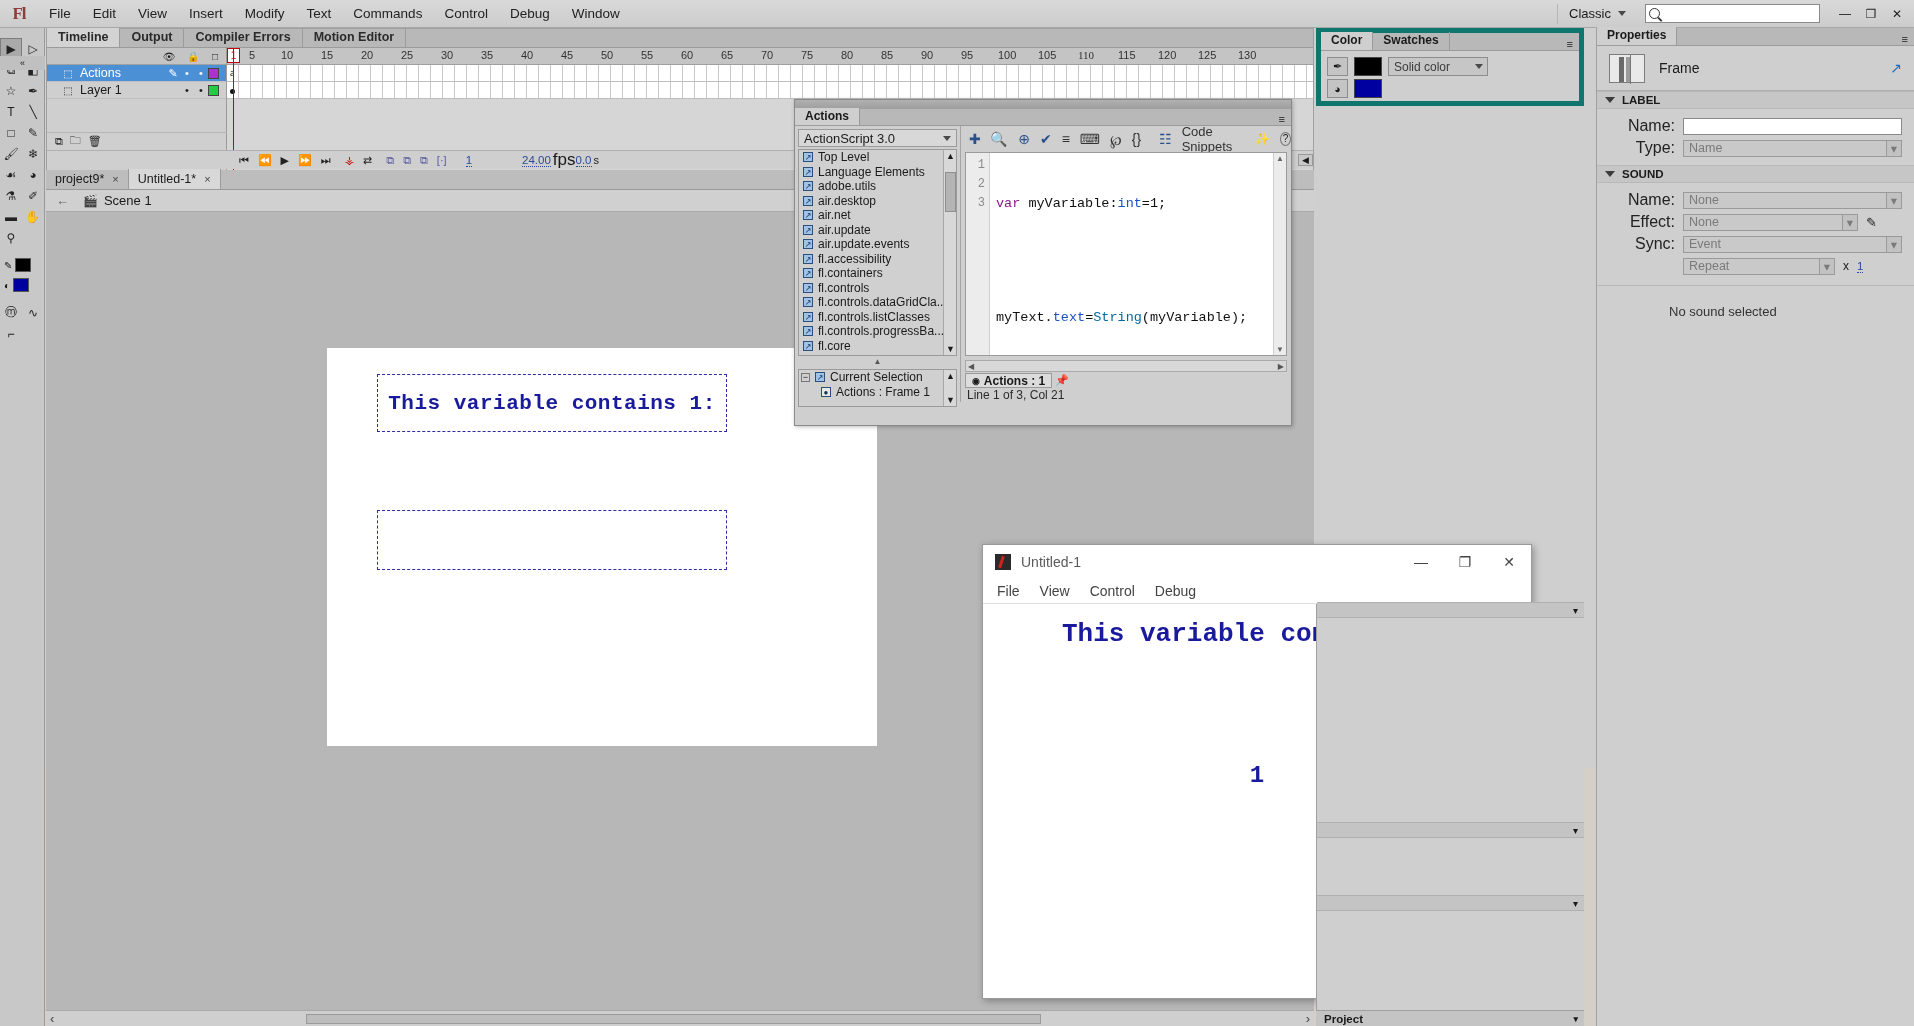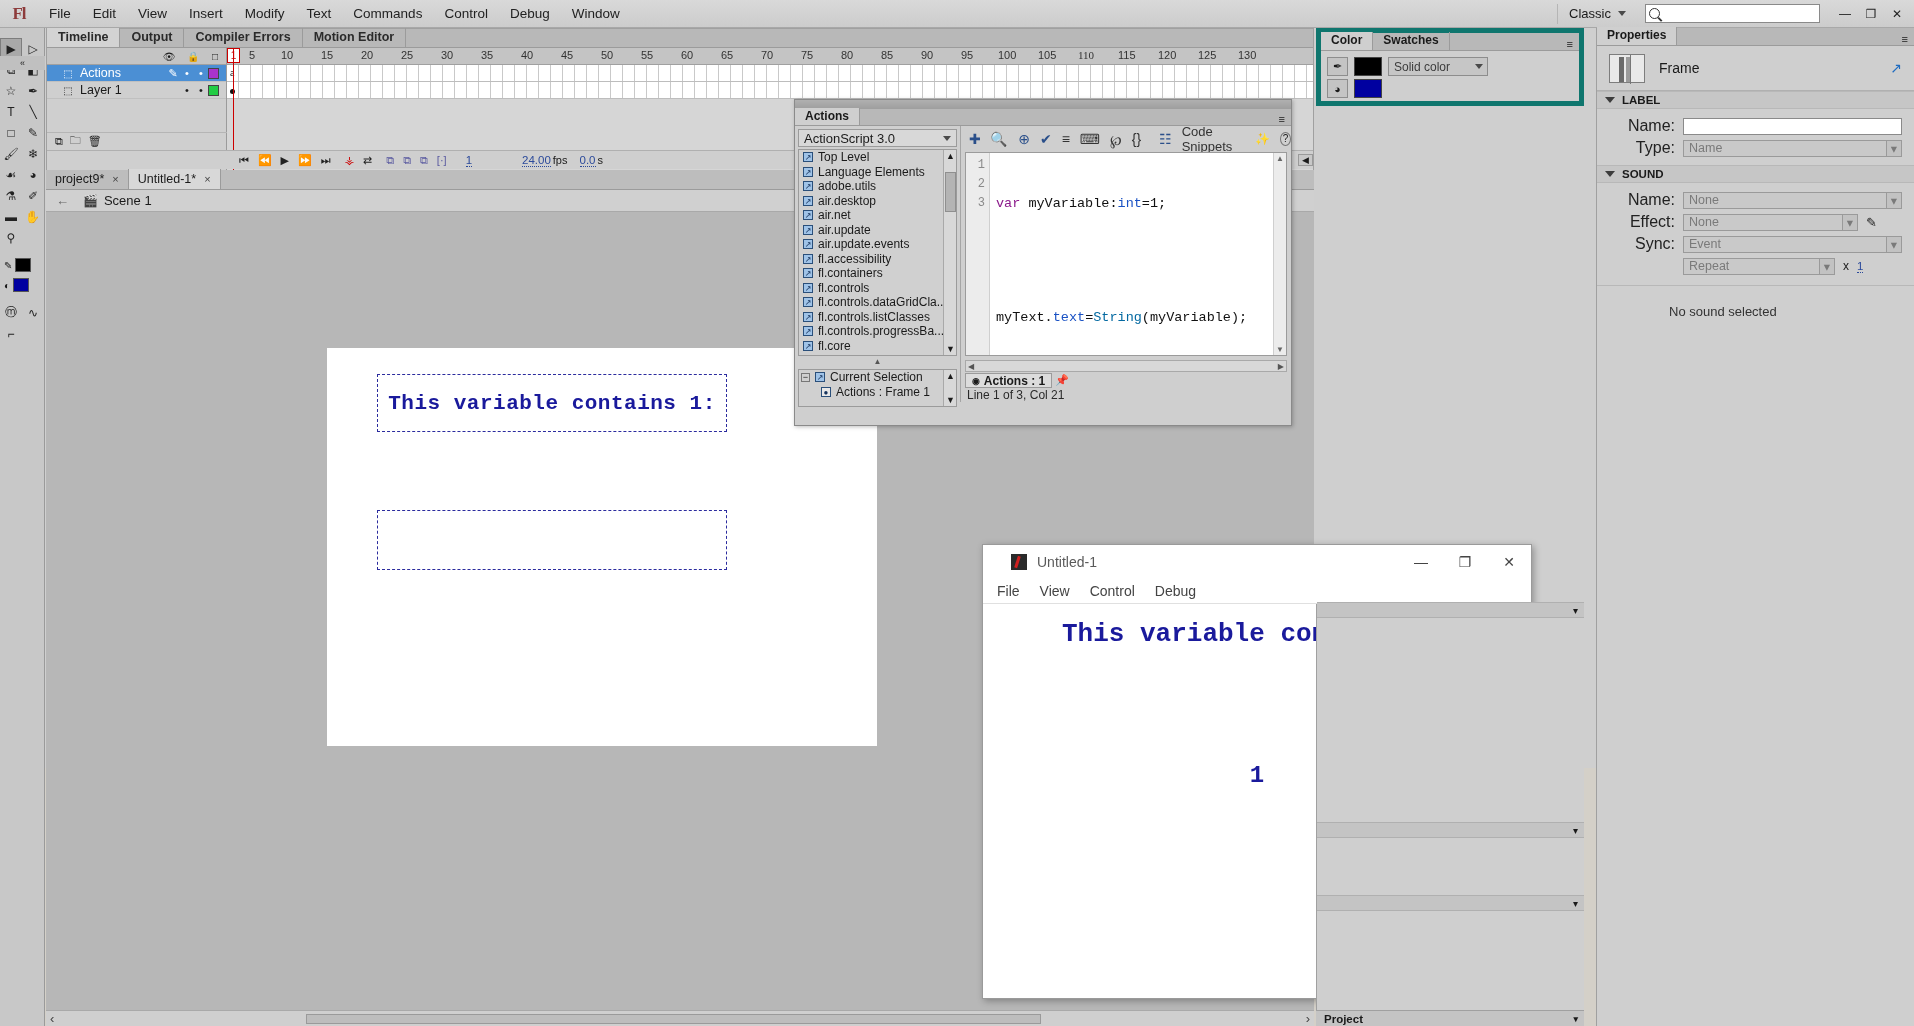--- a/index.html
+++ b/index.html
@@ -187,21 +187,21 @@
     background:#d8d8d8; border:1px solid #a9a9a9; display:flex; justify-content:space-between;
     align-items:center; font-size:8px; color:#555; padding:0 2px; }
   .act-crumb { position:absolute; left:4px; bottom:14px; height:15px; display:flex; align-items:center; gap:3px; }
   .crumb-chip { background:#dcdcdc; border:1px solid #9b9b9b; padding:0 6px;
     font-size:12px; font-weight:bold; display:flex; align-items:center; gap:4px; height:15px; }
   .act-line { position:absolute; left:6px; bottom:0px; font-size:12px; color:#2a2a2a; }
 
   
   .swf { position:absolute; left:982px; top:544px; width:550px; height:455px;
     background:#fff; border:1px solid #9a9a9a; box-shadow:2px 2px 7px rgba(0,0,0,.3); }
-  .swf-title { height:33px; display:flex; align-items:center; padding-left:28px; gap:10px; }
+  .swf-title { height:33px; display:flex; align-items:center; padding-left:12px; gap:10px; }
   .swf-ico { width:16px;height:16px; background:#2a2a2a; position:relative; }
   .swf-ico:after{content:"";position:absolute;left:5px;top:2px;width:3px;height:12px;
     background:#d02020;transform:rotate(18deg);}
   .swf-name { font-size:14px; color:#5a5a5a; }
   .swf-wbtns { margin-left:auto; display:flex; }
   .swf-wb { width:44px;height:33px; display:flex;align-items:center;justify-content:center;
     font-size:14px; color:#444; }
   .swf-menu { height:26px; display:flex; align-items:center; gap:20px; padding-left:14px;
     font-size:14px; color:#444; border-bottom:1px solid #e0e0e0; }
   .swf-stage { position:relative; height:394px; background:#fff; }
@@ -388,22 +388,22 @@
         <span class="ctl">⇄</span>
       </div>
       <div class="ctl-grp">
         <span class="ctl" style="color:#5a5aa0;">⧉</span>
         <span class="ctl" style="color:#5a5aa0;">⧉</span>
         <span class="ctl" style="color:#5a5aa0;">⧉</span>
         <span class="ctl" style="color:#5a5aa0;">[·]</span>
       </div>
       <span class="dotted-val" style="margin-left:16px;">1</span>
       <span class="dotted-val" style="margin-left:50px;">24.00</span>
-      <span style="font-size:11px;margin-left:2px;">fps</span>
-      <span class="dotted-val" style="margin-left:12px;">0.0</span>
+      <span style="font-size:17px;margin-left:2px;">fps</span>
+      <span class="dotted-val" style="">0.0</span>
       <span style="font-size:11px;margin-left:2px;">s</span>
       <div class="tl-scroll">
         <span style="font-size:9px;border:1px solid #9a9a9a;background:#c8c8c8;padding:0 3px;margin-left:14px;">◀</span>
       </div>
     </div>
   </div>
 
   <div class="doctabs">
     <div class="doctab">
       <span>project9*</span>

